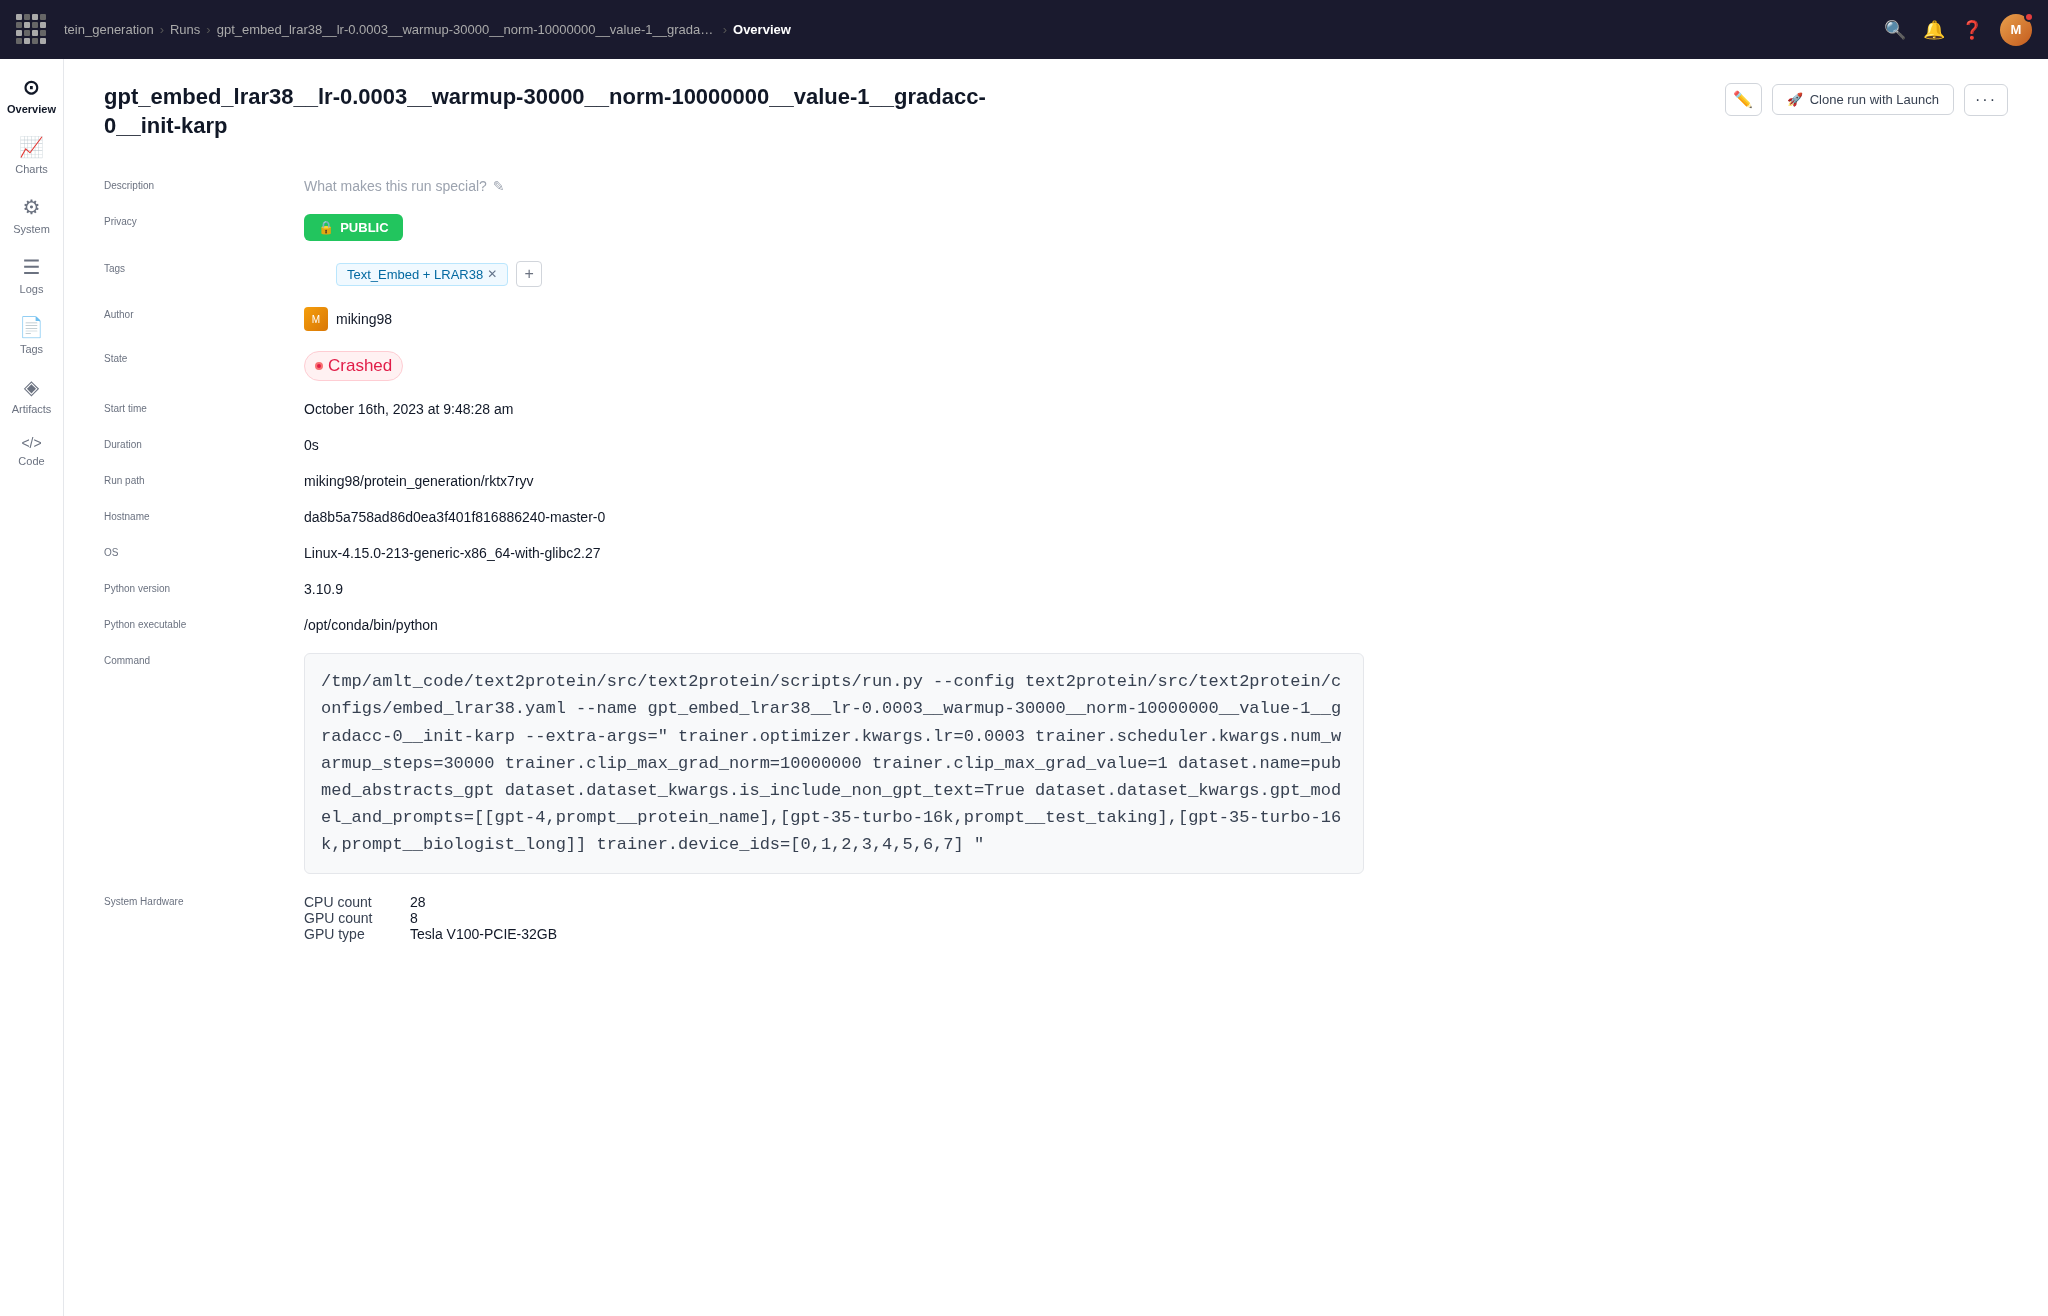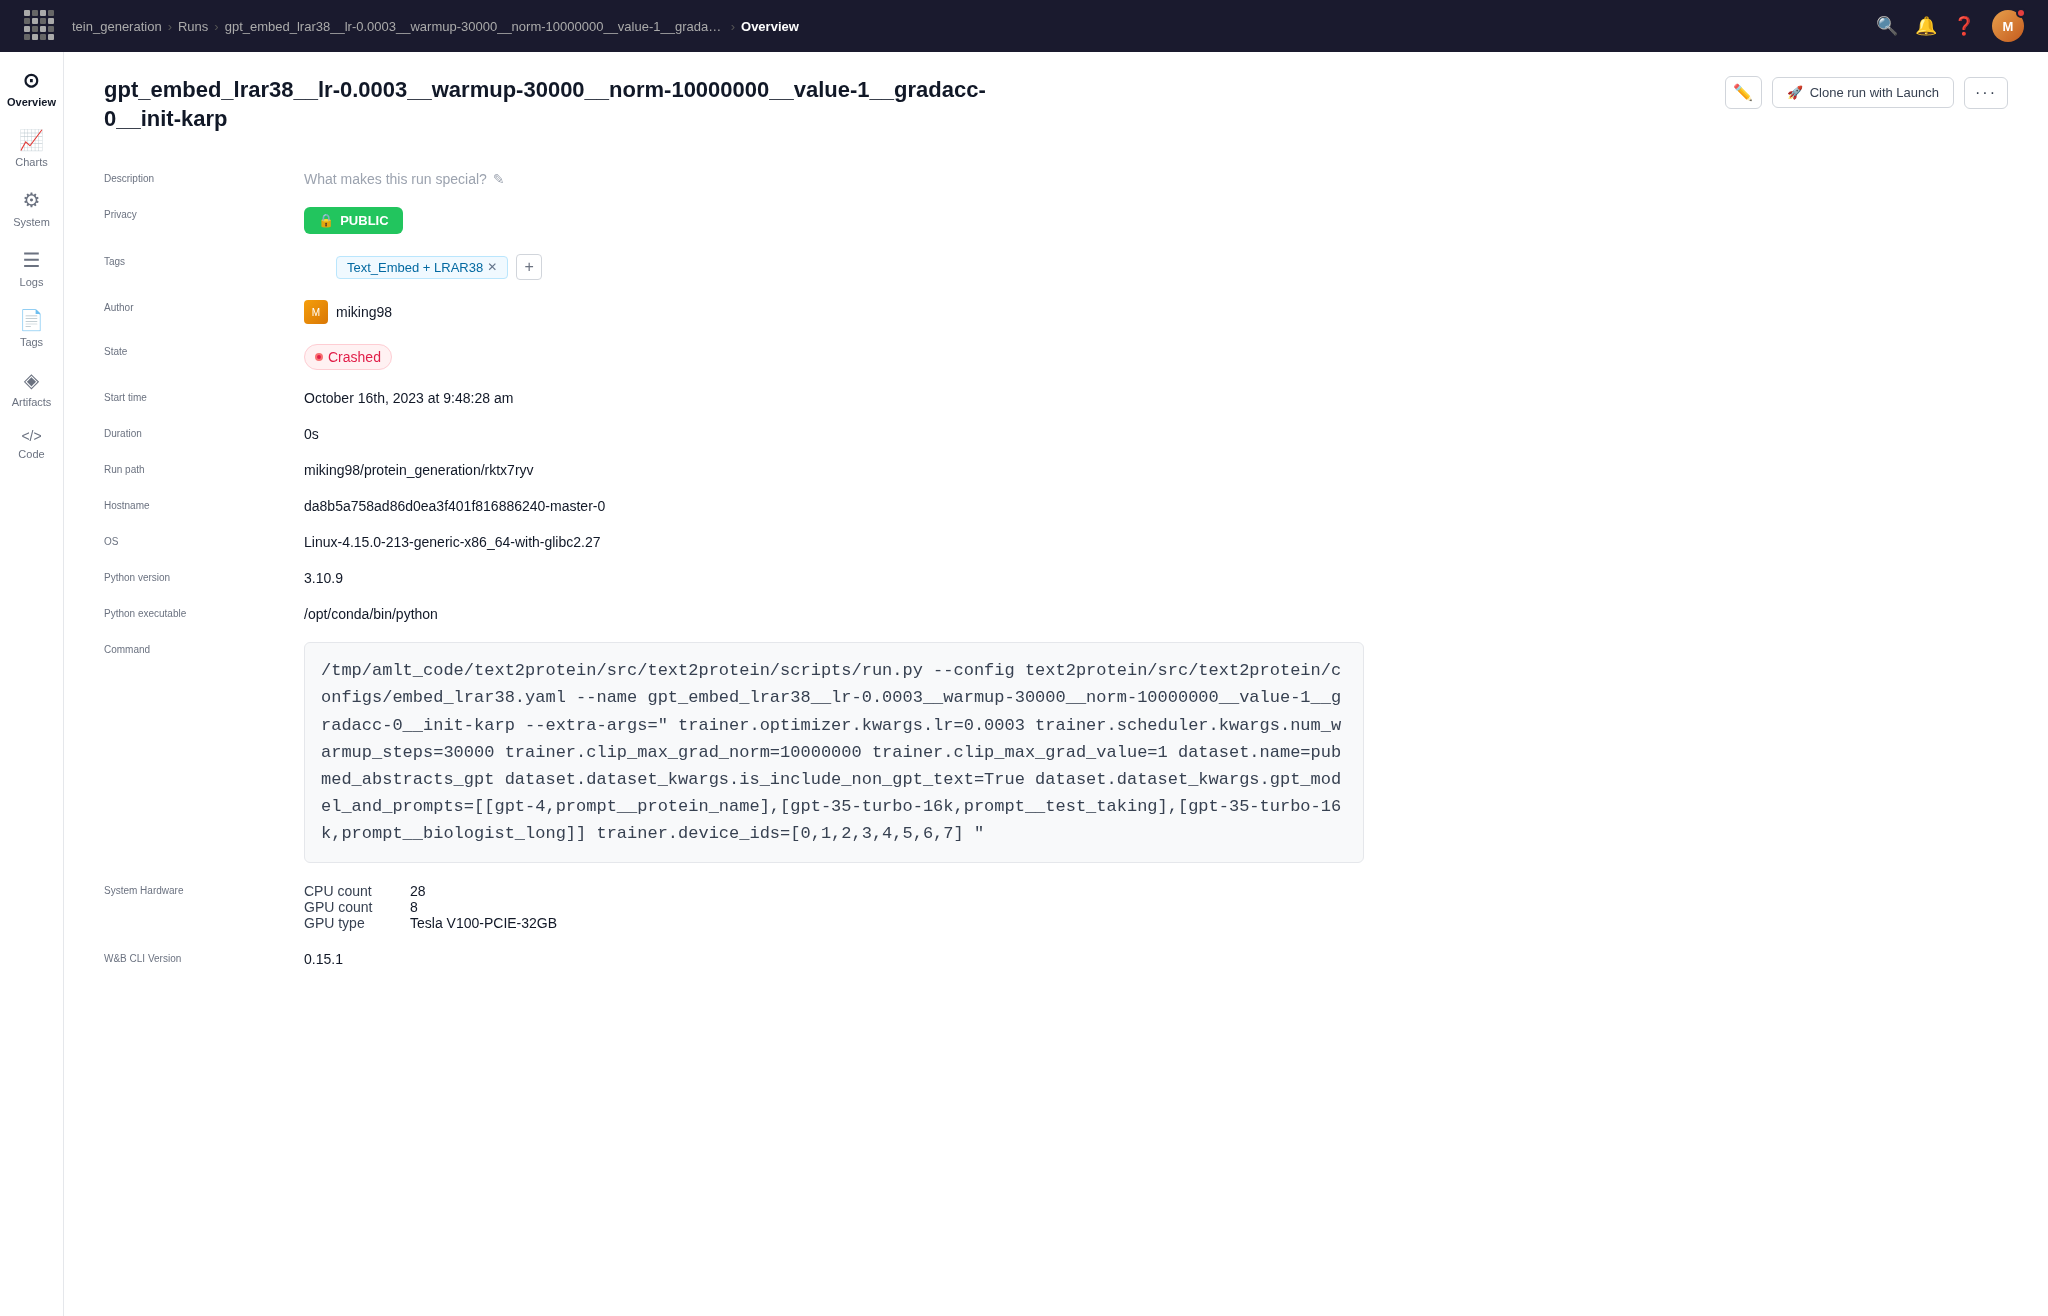--- a/index.html
+++ b/index.html
@@ -1,24 +1,24 @@
 <!DOCTYPE html>
 <html><head>
   <meta charset="utf-8">
   <style>
     * { box-sizing: border-box; margin: 0; padding: 0; }
     body { font-family: -apple-system, BlinkMacSystemFont, 'Segoe UI', sans-serif; background: #fff; color: #1a1a1a; font-size: 14px; display: flex; flex-direction: column; height: 100vh; overflow: hidden; }
 
     
     .topnav {
-      height: 52px;
+      height: 59px;
       background: #1a1a2e;
       display: flex;
       align-items: center;
-      padding: 0 24px;
+      padding: 0 16px;
       gap: 8px;
       flex-shrink: 0;
     }
     .topnav-logo {
       width: 32px; height: 32px;
       display: grid; grid-template-columns: repeat(4,6px); grid-template-rows: repeat(4,6px); gap: 2px;
       margin-right: 8px;
     }
     .topnav-logo span {
       width: 6px; height: 6px;
@@ -167,21 +167,21 @@
       background: linear-gradient(135deg, #f59e0b, #d97706);
       display: flex; align-items: center; justify-content: center;
       font-size: 10px; color: #fff;
     }
 
     
     .state-crashed {
       display: inline-flex; align-items: center; gap: 5px;
       background: #fff1f2; border: 1px solid #fecdd3;
       color: #e11d48; padding: 4px 10px; border-radius: 20px;
-      font-size: 14px; font-weight: 500;
+      font-size: 17px; font-weight: 500;
     }
     .state-dot {
       width: 8px; height: 8px; border-radius: 50%;
       background: #e11d48; border: 2px solid #f87171;
     }
 
     
     .command-block {
       background: #f8f9fa; border: 1px solid #e5e7eb;
       border-radius: 6px; padding: 14px 16px;
@@ -403,20 +403,16 @@
             <span class="hw-key">GPU count</span>
             <span class="hw-val">8</span>
           </div>
           <div class="hw-row">
             <span class="hw-key">GPU type</span>
             <span class="hw-val">Tesla V100-PCIE-32GB</span>
           </div>
         </div>
       </div>
 
-      <div class="info-row">
-        <span class="info-label">W&amp;B CLI Version</span>
-        <span class="info-value">0.15.1</span>
-      </div>
 
     </div>
   </main>
 </div>
 
 </body></html>

